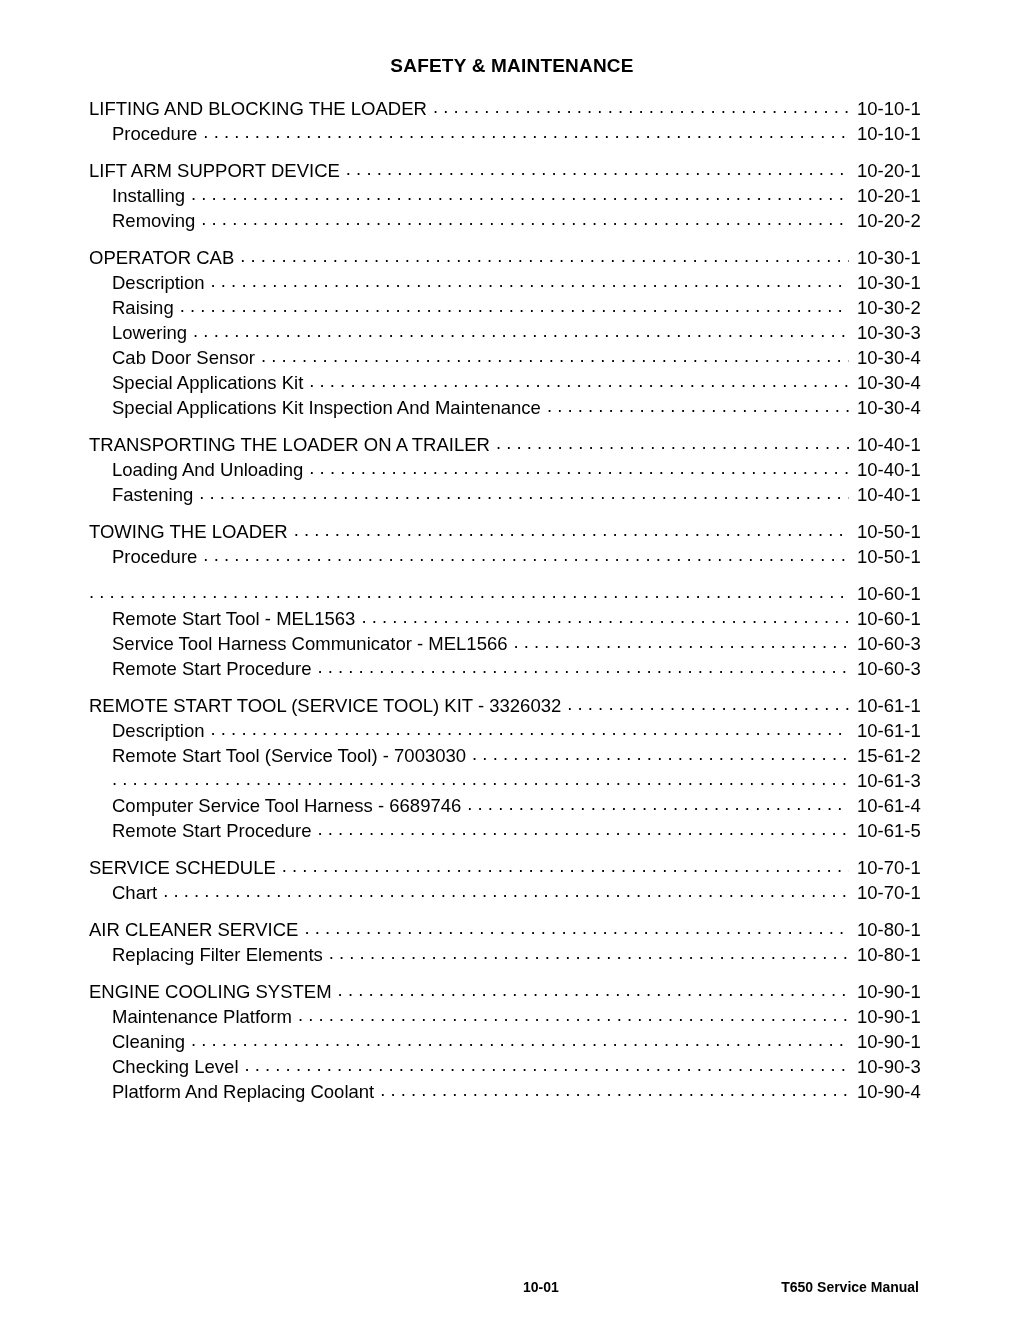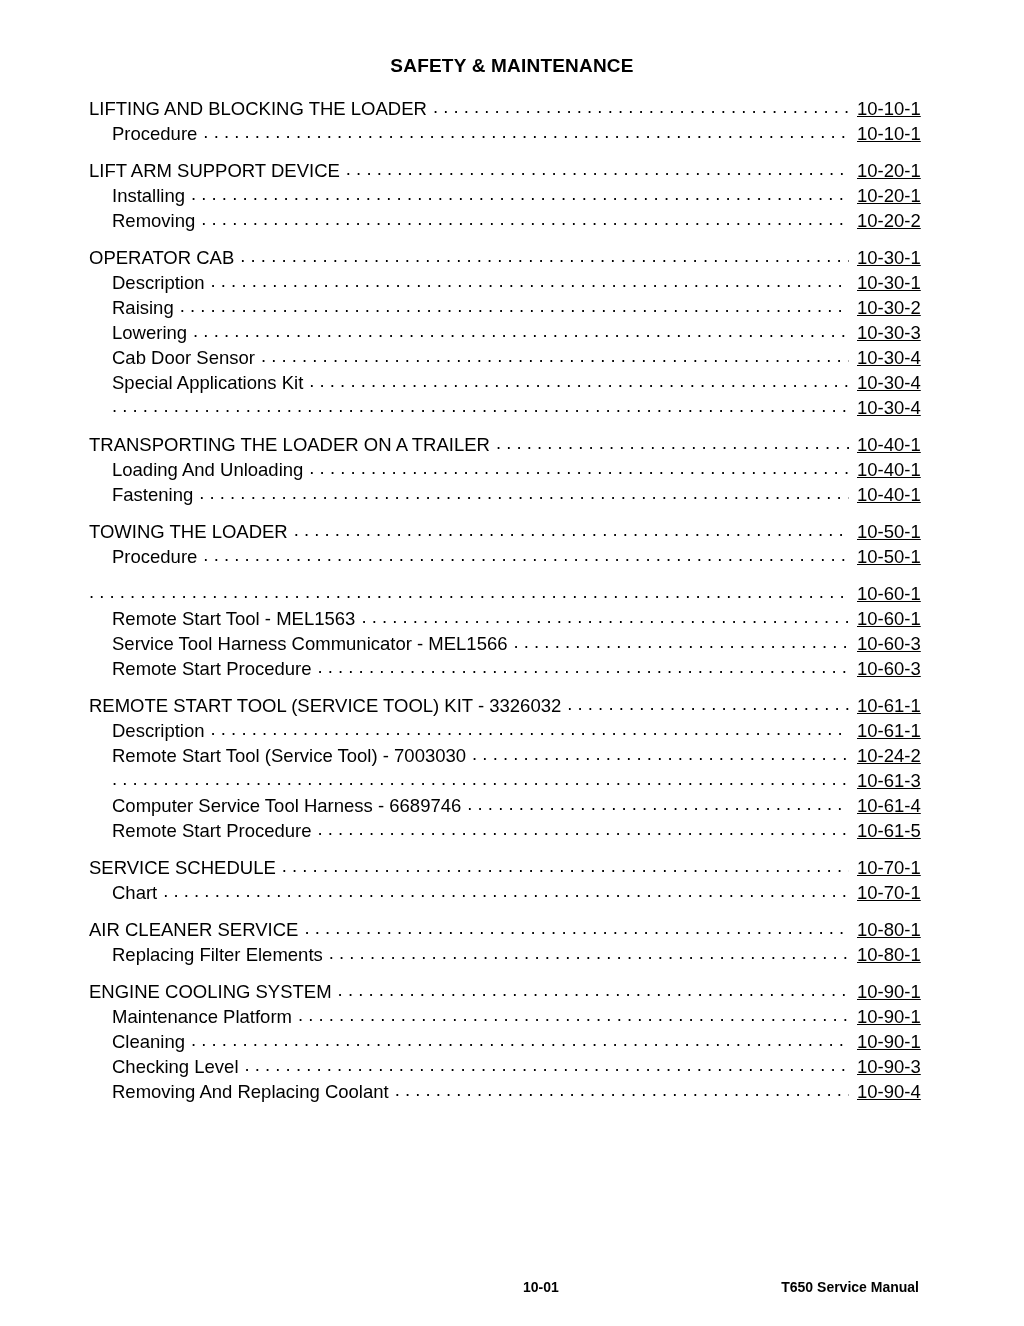--- a/index.html
+++ b/index.html
@@ -73,21 +73,20 @@
     letter-spacing: 0;
     font-size: 18.5px;
     line-height: 1;
     display: block;
   }
   .row-page {
     flex: 0 0 auto;
     width: 78px;
     margin-left: 8px;
     text-align: left;
-    text-decoration: underline;
   }
   .footer {
     position: absolute;
     left: 89px;
     right: 89px;
     top: 1279px;
     height: 20px;
     font-size: 14px;
     font-weight: bold;
   }
@@ -162,20 +161,21 @@
           <span class="row-label">Cab Door Sensor</span>
           <span class="row-leader"></span>
           <span class="row-page">10-30-4</span>
         </div>
         <div class="toc-row sub">
           <span class="row-label">Special Applications Kit</span>
           <span class="row-leader"></span>
           <span class="row-page">10-30-4</span>
         </div>
         <div class="toc-row sub">
+          <span class="row-label">Special Applications Kit Inspection And Maintenance</span>
           <span class="row-leader"></span>
           <span class="row-page">10-30-4</span>
         </div>
       </div>
       <div class="toc-section">
         <div class="toc-row">
           <span class="row-label">TRANSPORTING THE LOADER ON A TRAILER</span>
           <span class="row-leader"></span>
           <span class="row-page">10-40-1</span>
         </div>
@@ -230,21 +230,21 @@
           <span class="row-page">10-61-1</span>
         </div>
         <div class="toc-row sub">
           <span class="row-label">Description</span>
           <span class="row-leader"></span>
           <span class="row-page">10-61-1</span>
         </div>
         <div class="toc-row sub">
           <span class="row-label">Remote Start Tool (Service Tool) - 7003030</span>
           <span class="row-leader"></span>
-          <span class="row-page">10-24-2</span>
+          <span class="row-page">15-61-2</span>
         </div>
         <div class="toc-row sub">
           <span class="row-leader"></span>
           <span class="row-page">10-61-3</span>
         </div>
         <div class="toc-row sub">
           <span class="row-label">Computer Service Tool Harness - 6689746</span>
           <span class="row-leader"></span>
           <span class="row-page">10-61-4</span>
         </div>
@@ -293,21 +293,21 @@
           <span class="row-label">Cleaning</span>
           <span class="row-leader"></span>
           <span class="row-page">10-90-1</span>
         </div>
         <div class="toc-row sub">
           <span class="row-label">Checking Level</span>
           <span class="row-leader"></span>
           <span class="row-page">10-90-3</span>
         </div>
         <div class="toc-row sub">
-          <span class="row-label">Removing And Replacing Coolant</span>
+          <span class="row-label">Platform And Replacing Coolant</span>
           <span class="row-leader"></span>
           <span class="row-page">10-90-4</span>
         </div>
       </div>
     </div>
 
   <div class="footer">
     <span class="footer-left">10-01</span>
     <span class="footer-right">T650 Service Manual</span>
   </div>

